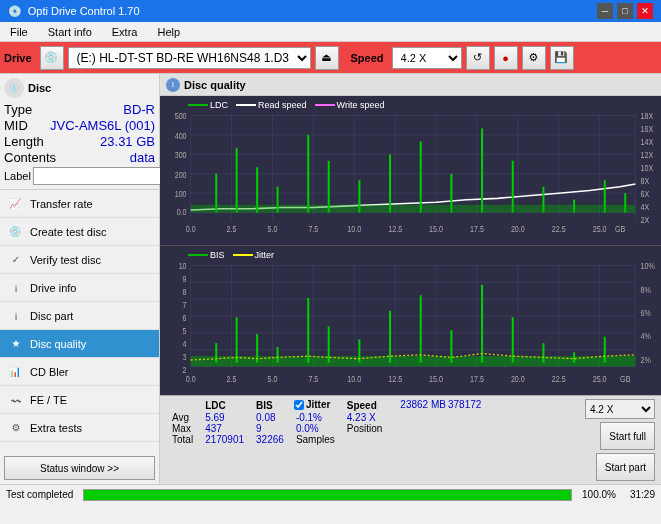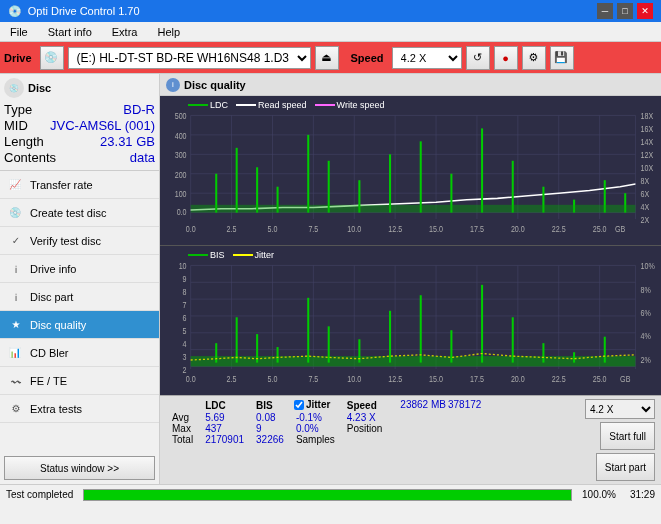--- a/index.html
+++ b/index.html
@@ -144,20 +144,25 @@
         <span class="disc-row-label">MID</span>
         <span class="disc-row-value">JVC-AMS6L (001)</span>
       </div>
       <div class="disc-row">
         <span class="disc-row-label">Length</span>
         <span class="disc-row-value">23.31 GB</span>
       </div>
       <div class="disc-row">
         <span class="disc-row-label">Contents</span>
         <span class="disc-row-value">data</span>
+      </div>
+      <div class="label-input-row">
+        <span>Label</span>
+        <input class="label-input" type="text" style="">
+        <button class="label-btn">🔍</button>
       </div>
     </div>
 
     <div class="nav-item">
       <span class="nav-icon">📈</span>
       <span>Transfer rate</span>
     </div>
     <div class="nav-item">
       <span class="nav-icon">💿</span>
       <span>Create test disc</span>

